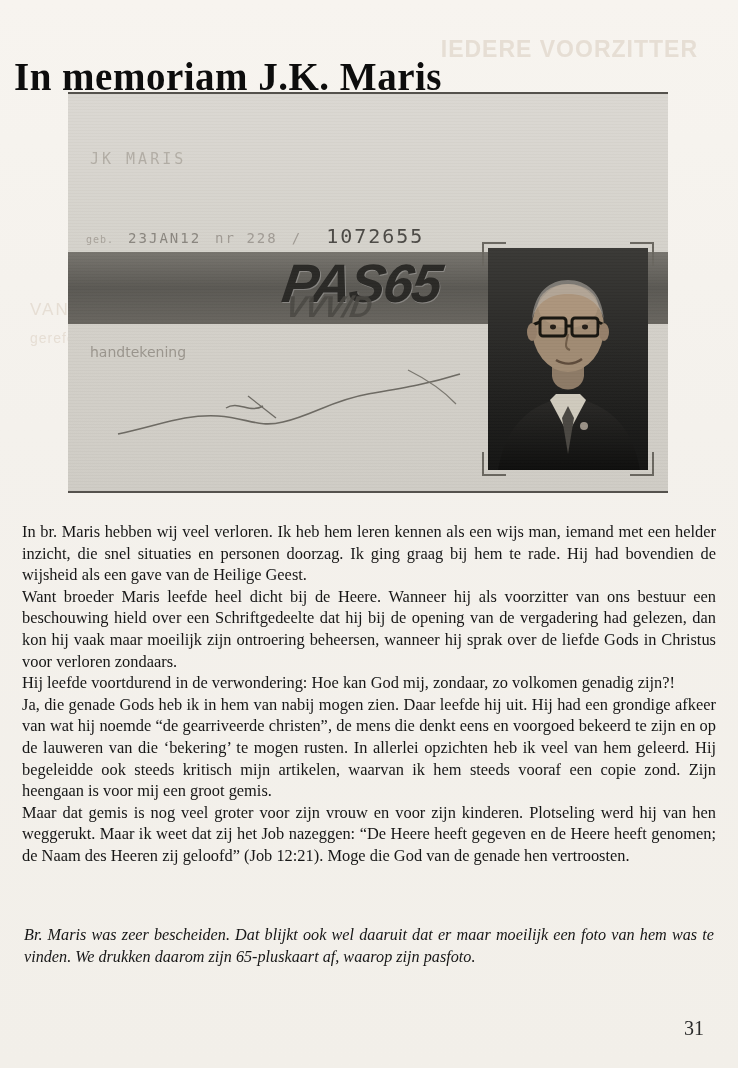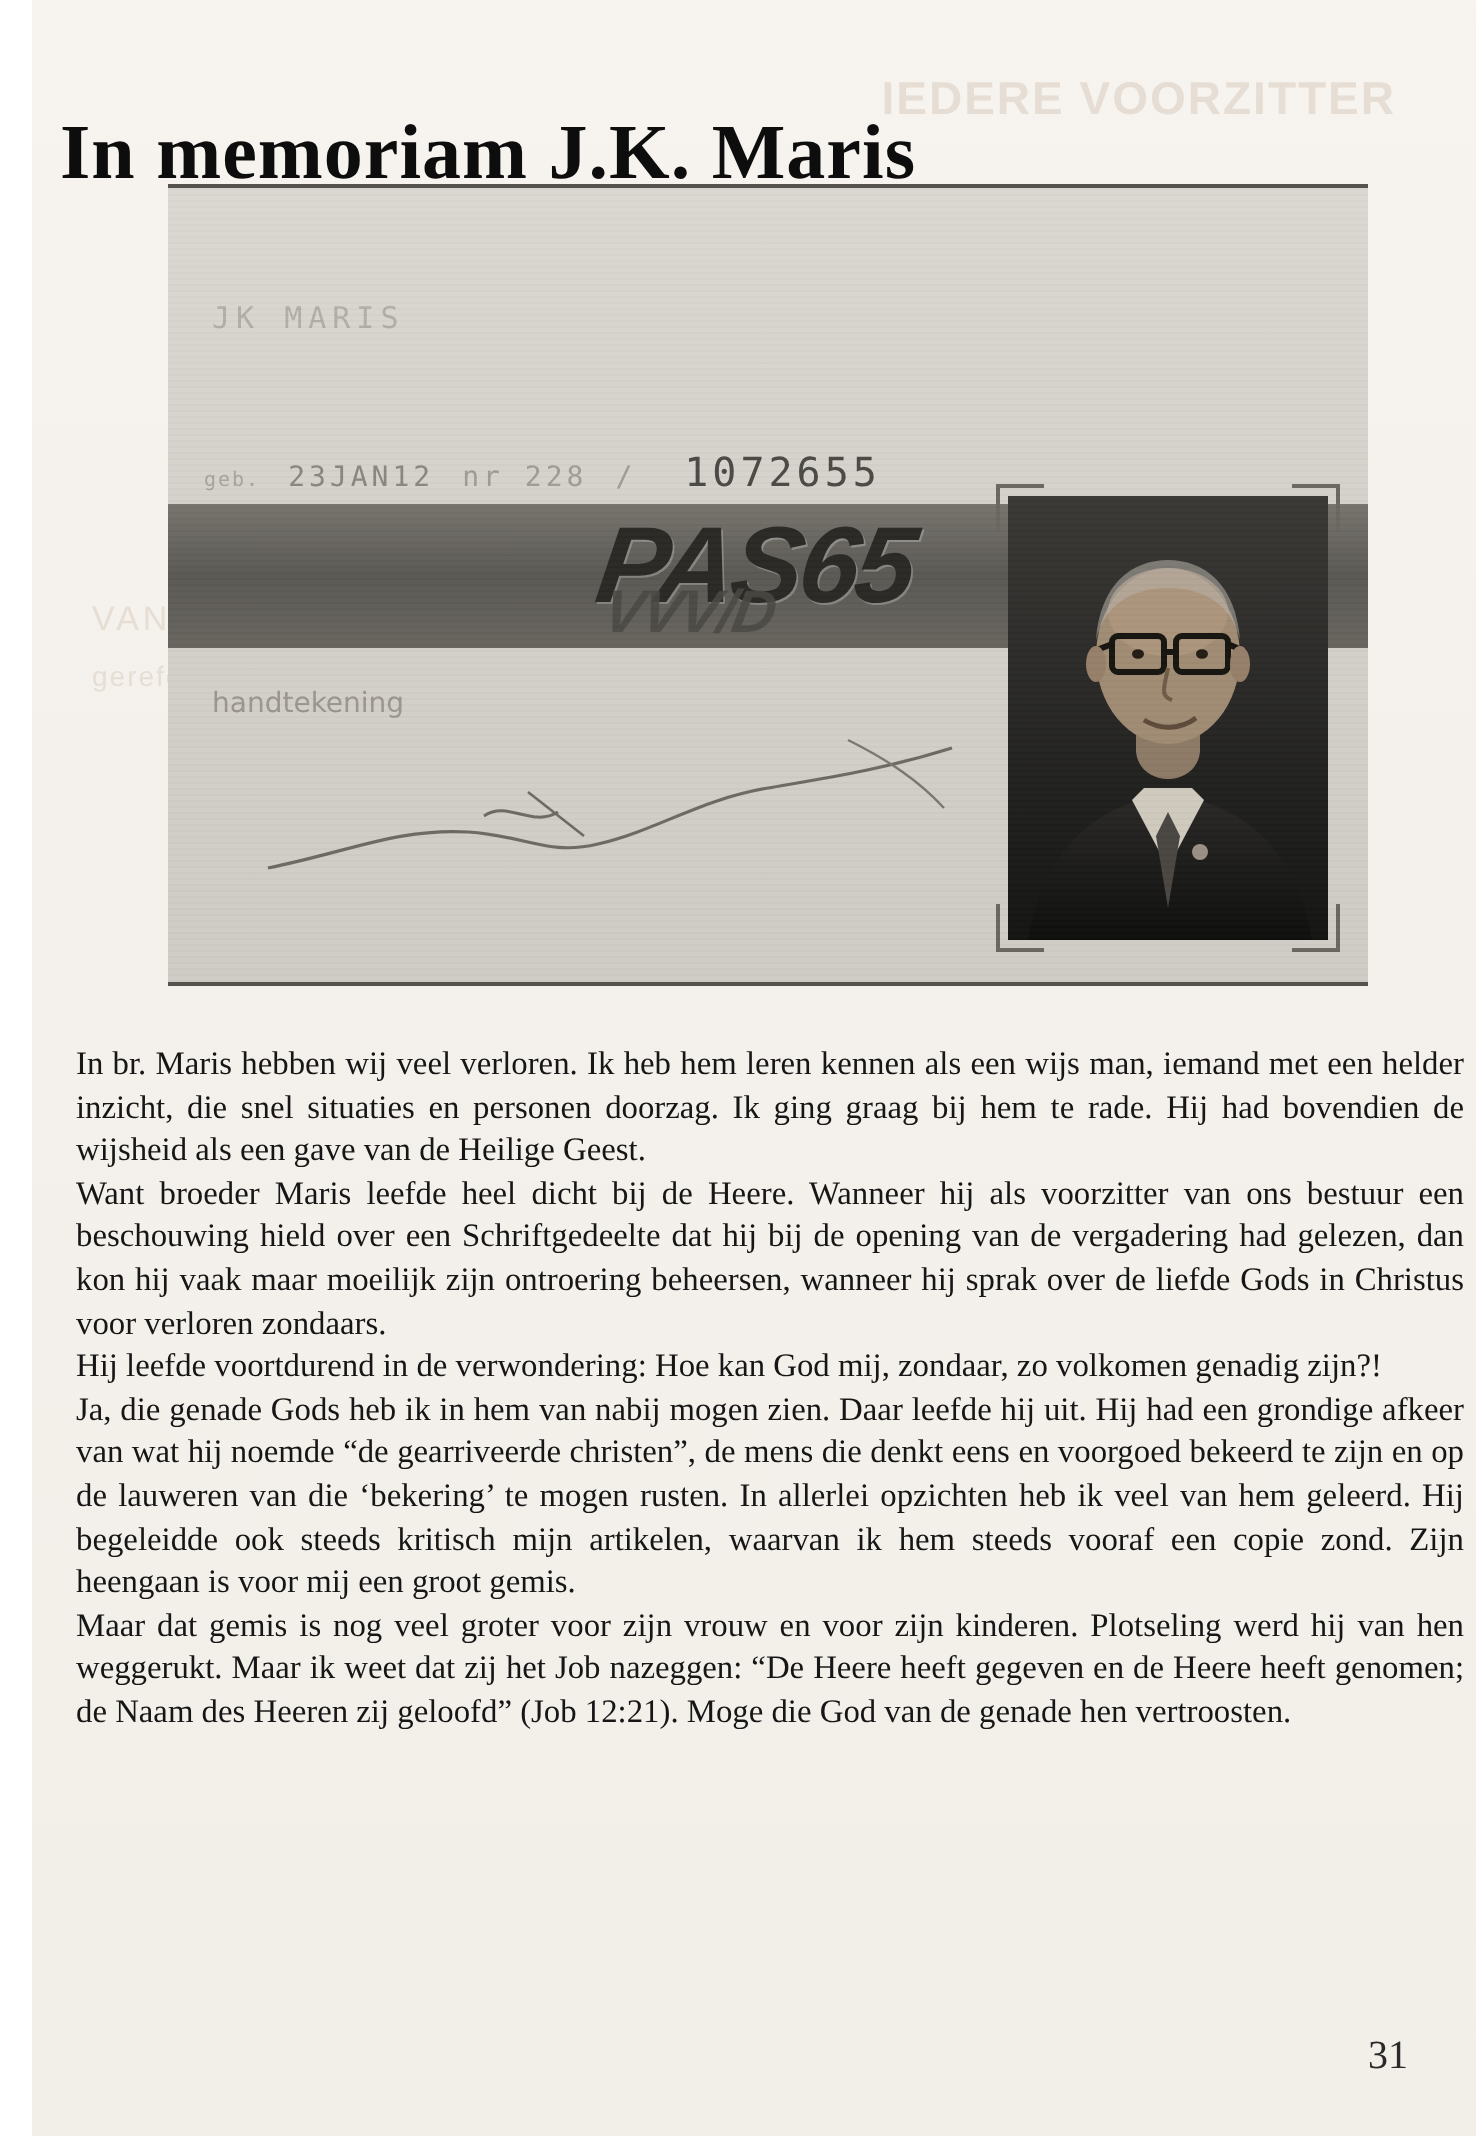--- a/index.html
+++ b/index.html
@@ -15,21 +15,20 @@
     overflow: hidden;
     position: relative;
   }
   .page {
     position: absolute;
     inset: 0;
     background: #f6f3ee;
     background-image:
       linear-gradient(180deg, #f7f4ef 0%, #f4f1ec 40%, #f2efe9 100%);
     padding: 0;
-    margin-left: 16px;
   }
   
   .ghost {
     position: absolute;
     font-family: "Liberation Sans", sans-serif;
     color: #e6ded4;
     user-select: none;
     pointer-events: none;
     white-space: nowrap;
   }
@@ -312,15 +311,16 @@
   </div>
 
   <div class="body-text">
     <p>In br. Maris hebben wij veel verloren. Ik heb hem leren kennen als een wijs man, iemand met een helder inzicht, die snel situaties en personen doorzag. Ik ging graag bij hem te rade. Hij had bovendien de wijsheid als een gave van de Heilige Geest.</p>
     <p>Want broeder Maris leefde heel dicht bij de Heere. Wanneer hij als voorzitter van ons bestuur een beschouwing hield over een Schriftgedeelte dat hij bij de opening van de vergadering had gelezen, dan kon hij vaak maar moeilijk zijn ontroering beheersen, wanneer hij sprak over de liefde Gods in  Christus voor verloren zondaars.</p>
     <p>Hij leefde voortdurend in de verwondering: Hoe kan God mij, zondaar, zo volkomen genadig zijn?!</p>
     <p>Ja, die genade Gods heb ik in hem van nabij mogen zien. Daar leefde hij uit. Hij had een grondige afkeer van wat hij noemde “de gearriveerde christen”, de mens die denkt eens en voorgoed bekeerd te zijn en op de lauweren van die ‘bekering’ te mogen rusten. In allerlei opzichten heb ik veel van hem geleerd. Hij begeleidde ook steeds kritisch mijn artikelen, waarvan ik hem steeds vooraf een copie zond. Zijn heengaan is voor mij een groot gemis.</p>
     <p>Maar dat gemis is nog veel groter voor zijn vrouw en voor zijn kinderen. Plotseling werd hij van hen weggerukt. Maar ik weet dat zij het Job nazeggen: “De Heere heeft gegeven en de Heere heeft genomen; de Naam des Heeren zij geloofd” (Job 12:21). Moge die God van de genade hen vertroosten.</p>
   </div>
 
+  <div class="note">Br. Maris was zeer bescheiden. Dat blijkt ook wel daaruit dat er maar moeilijk een foto van hem was te vinden. We drukken daarom zijn 65-pluskaart af, waarop zijn pasfoto.</div>
 
   <div class="page-number">31</div>
 </div>
 
 </body></html>

